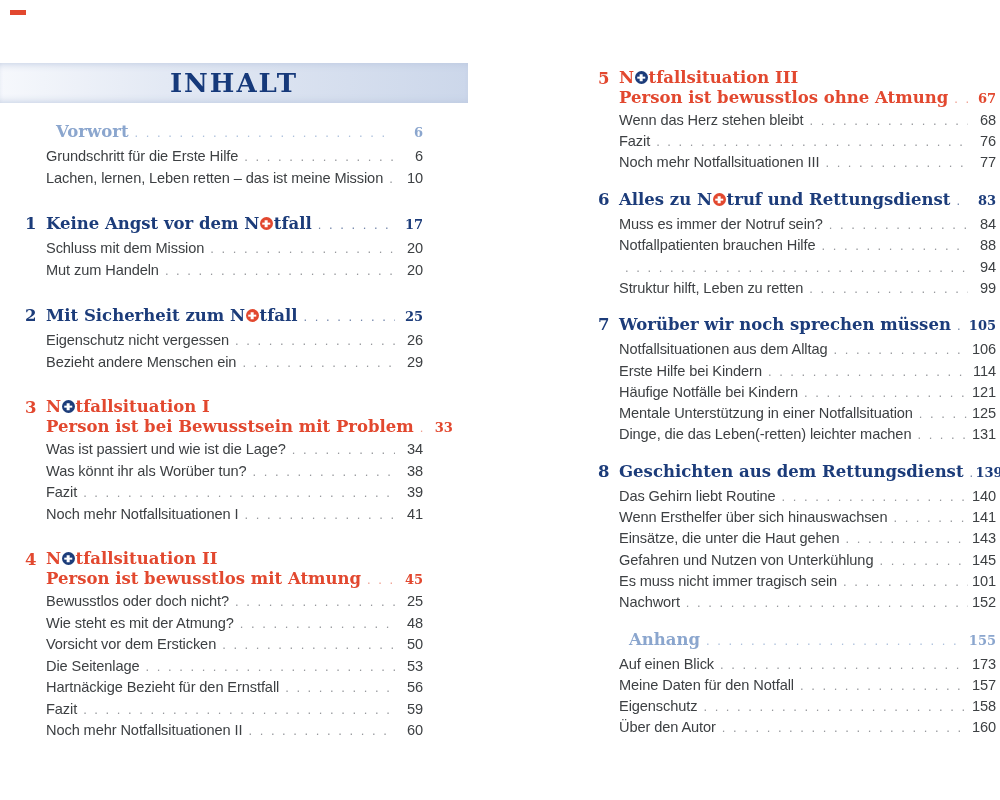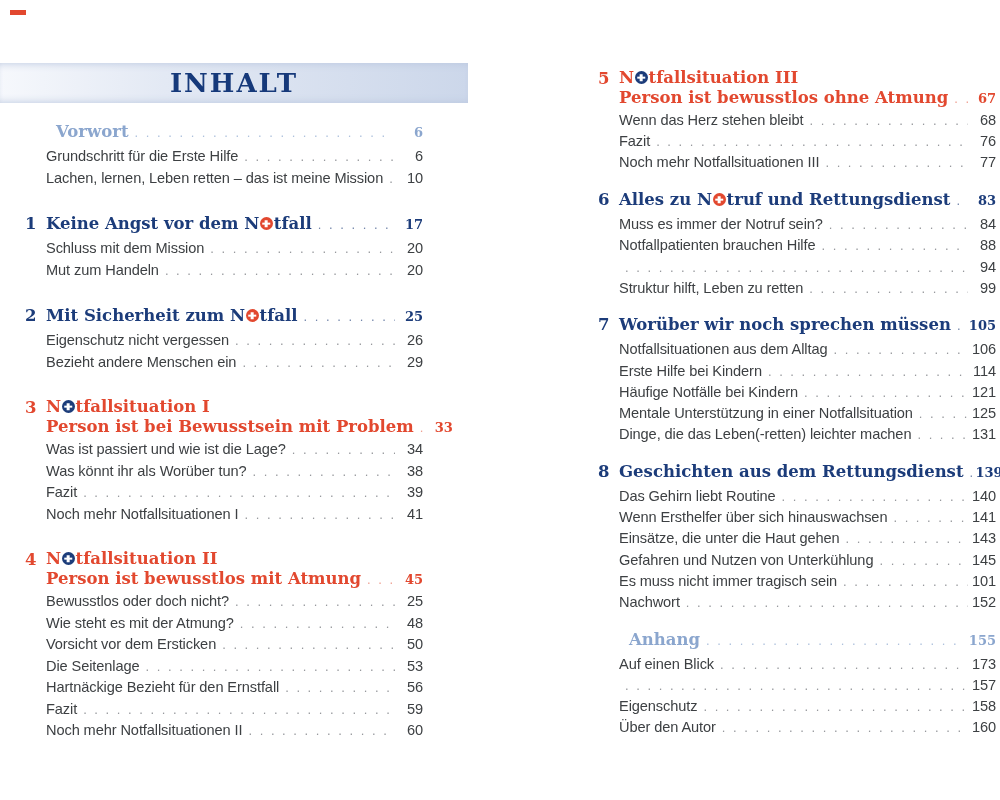--- a/index.html
+++ b/index.html
@@ -358,20 +358,21 @@
           <span class="dots">. . . . . . . . . . . . . . . . . . . . . . . . . . . . . . . . . . . . . . . . . . . . . . . . . . . . . . . . . . . . . . . . . . . . . . . . . . . . . . . . . . . . . . . . . . </span>
           <span class="pg">155</span>
         </div>
       </div>
       <div class="row i-row">
         <span class="t">Auf einen Blick</span>
         <span class="dots">. . . . . . . . . . . . . . . . . . . . . . . . . . . . . . . . . . . . . . . . . . . . . . . . . . . . . . . . . . . . . . . . . . . . . . . . . . . . . . . . . . . . . . . . . . </span>
         <span class="pg">173</span>
       </div>
       <div class="row i-row">
+        <span class="t">Meine Daten für den Notfall</span>
         <span class="dots">. . . . . . . . . . . . . . . . . . . . . . . . . . . . . . . . . . . . . . . . . . . . . . . . . . . . . . . . . . . . . . . . . . . . . . . . . . . . . . . . . . . . . . . . . . </span>
         <span class="pg">157</span>
       </div>
       <div class="row i-row">
         <span class="t">Eigenschutz</span>
         <span class="dots">. . . . . . . . . . . . . . . . . . . . . . . . . . . . . . . . . . . . . . . . . . . . . . . . . . . . . . . . . . . . . . . . . . . . . . . . . . . . . . . . . . . . . . . . . . </span>
         <span class="pg">158</span>
       </div>
       <div class="row i-row">
         <span class="t">Über den Autor</span>

